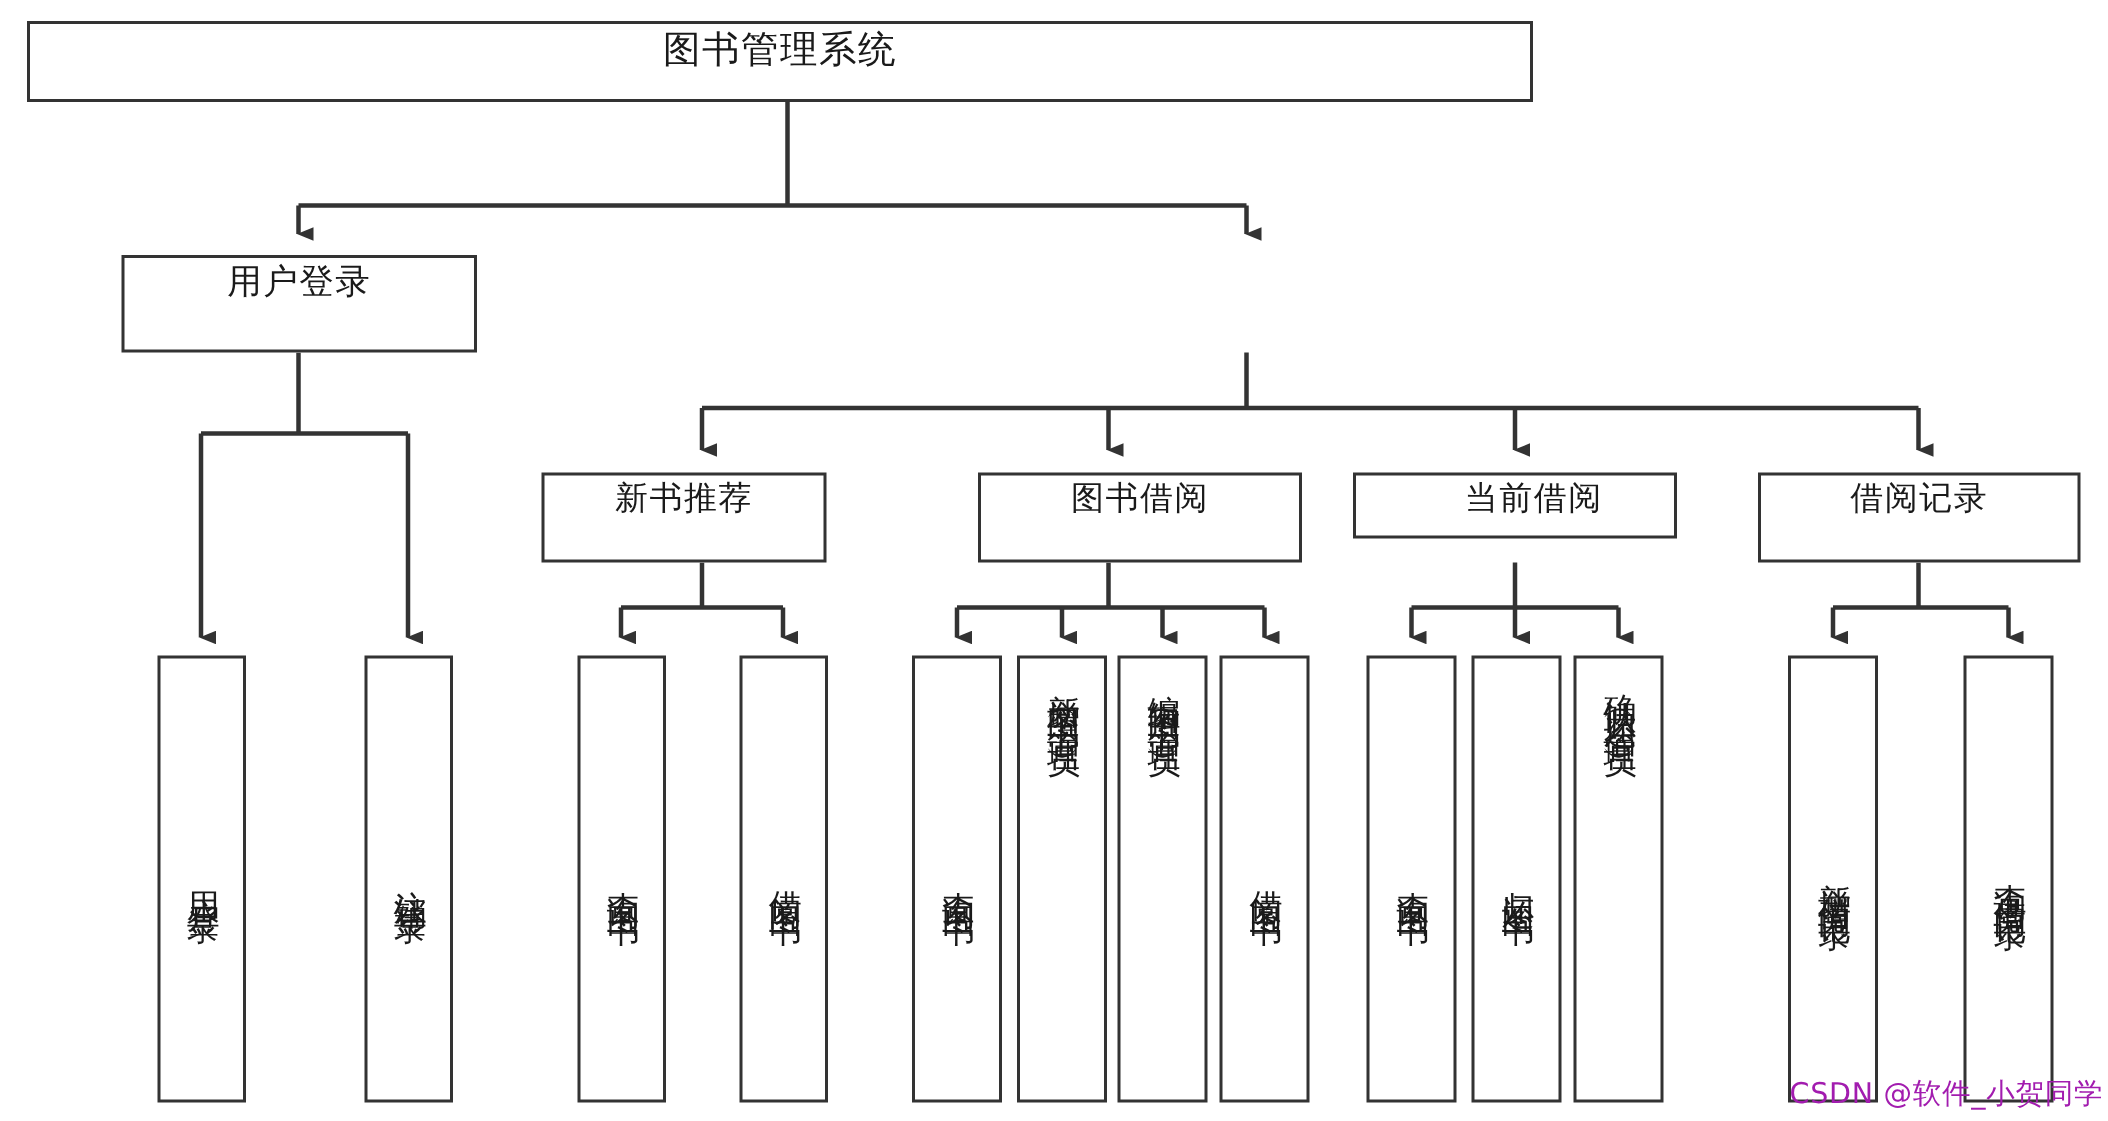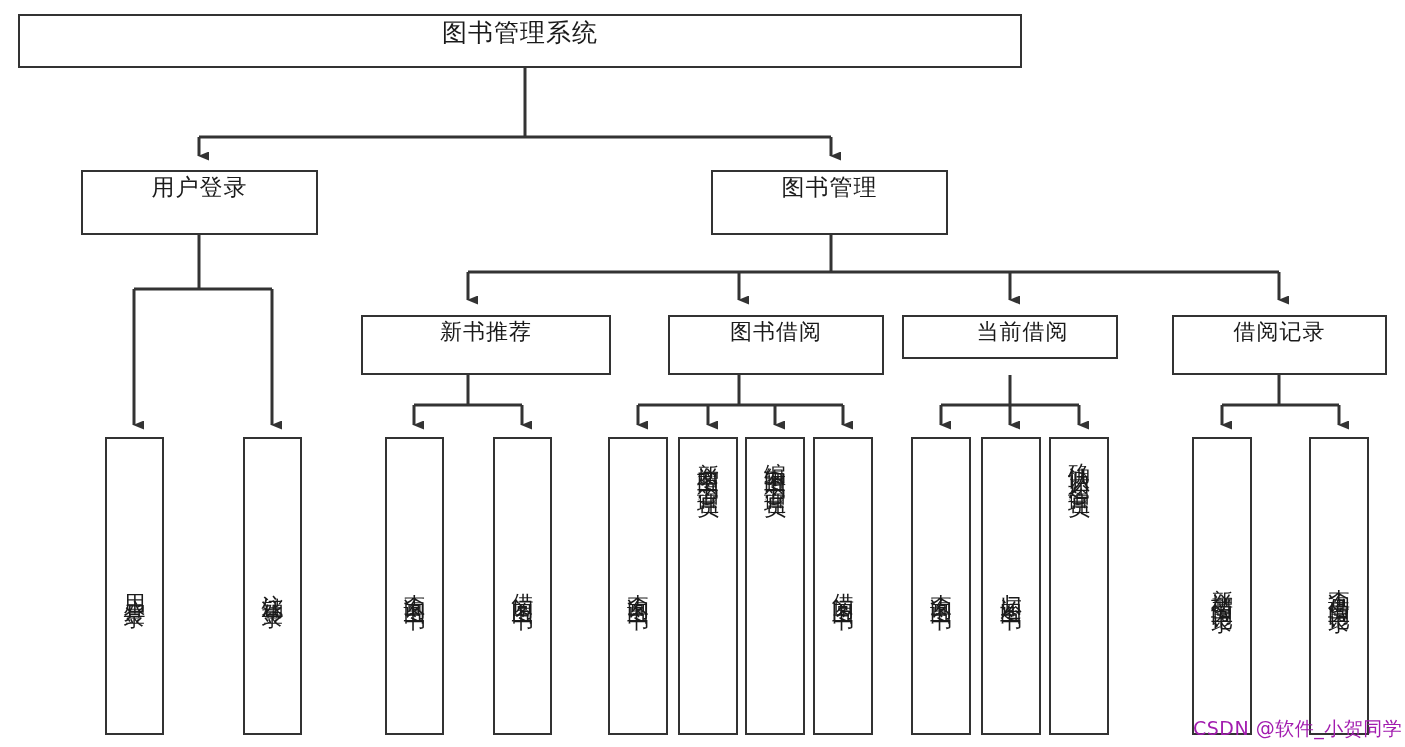--- a/index.html
+++ b/index.html
@@ -125,28 +125,25 @@
     </g>
   </svg>
 
   <div class="node root" style="left:18px; top:14px; width:1004px; height:54px;">
     <span>图书管理系统</span>
   </div>
 
   <div class="node level2" style="left:81px; top:170px; width:237px; height:65px;">
     <span>用户登录</span>
   </div>
-  <div class="node level2" style="left:711px; top:170px; width:237px; height:65px;">
-    <span>图书管理</span>
-  </div>
 
-  <div class="node level3" style="left:361px; top:315px; width:250px; height:60px;">
+  <div class="node level3" style="left:361px; top:315px; width:190px; height:60px;">
     <span>新书推荐</span>
   </div>
-  <div class="node level3" style="left:668px; top:315px; width:216px; height:60px;">
+  <div class="node level3" style="left:652px; top:315px; width:216px; height:60px;">
     <span>图书借阅</span>
   </div>
   <div class="node level3" style="left:902px; top:315px; width:216px; height:44px;padding-left:25px;">
     <span>当前借阅</span>
   </div>
   <div class="node level3" style="left:1172px; top:315px; width:215px; height:60px;">
     <span>借阅记录</span>
   </div>
 
   <div class="node leaf center-v" style="left:105px; top:437px; width:59px; height:298px;">

